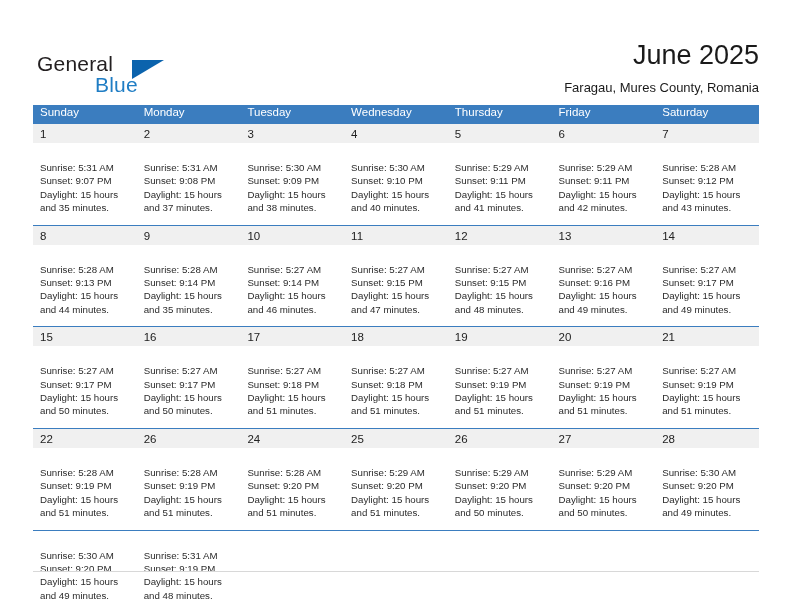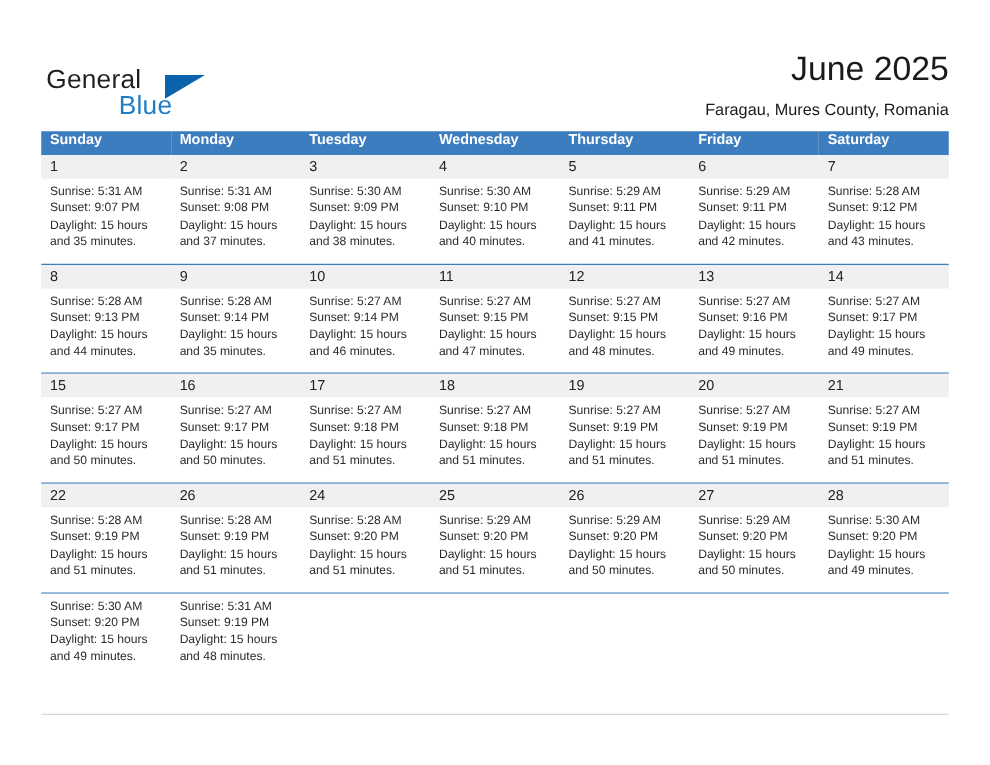--- a/index.html
+++ b/index.html
@@ -93,21 +93,21 @@
     top: 105px;
     width: 726px;
     border-collapse: collapse;
     table-layout: fixed;
   }
   .calendar col { width: 103.71px; }
 
   .dow-row th {
     background: #3b7dbf;
     color: #ffffff;
-    font-weight: bold;
+    font-weight: normal;
     font-size: 11.5px;
     text-align: left;
     padding: 0 0 4px 7px;
     height: 19px;
     box-sizing: border-box;
     line-height: 13px;
   }
 
   .week-sep td {
     padding: 0;
@@ -125,21 +125,21 @@
     height: 18px;
     box-sizing: border-box;
     line-height: 12px;
     vertical-align: top;
   }
 
   .info-row td {
     background: #ffffff;
     font-size: 9.7px;
     color: #2b2b2b;
-    padding: 4px 6px 10px 7px;
+    padding: 18px 6px 10px 7px;
     vertical-align: top;
     height: 63px;
     box-sizing: border-box;
     line-height: 13.4px;
   }
   .info-row td .line { white-space: nowrap; display: block; }
 
   .bottom-rule {
     position: absolute;
     left: 33px;

